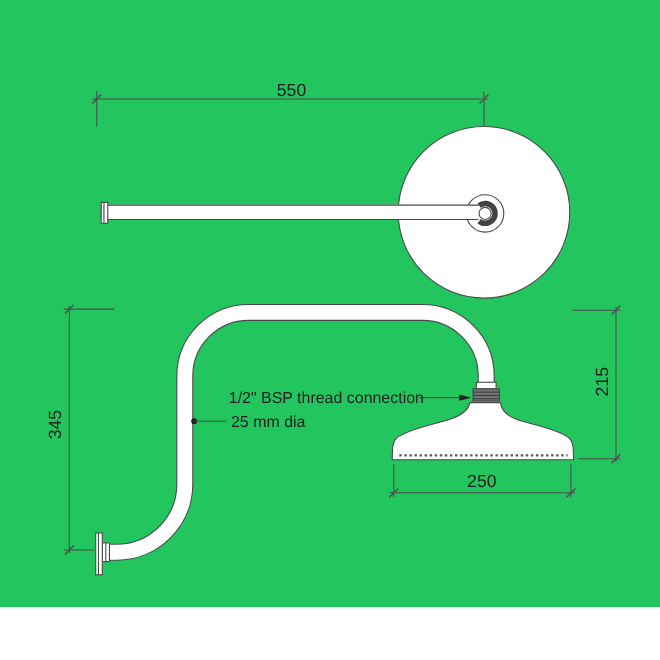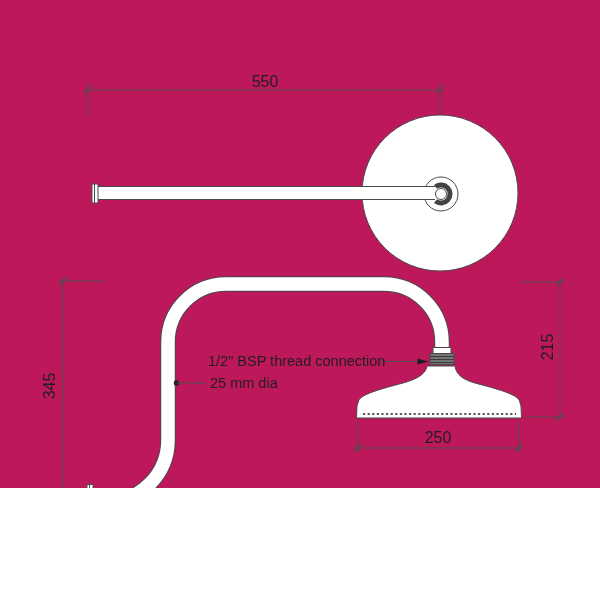--- a/index.html
+++ b/index.html
@@ -1,16 +1,16 @@
 <!DOCTYPE html>
 <html><head>
 <meta charset="utf-8">
 <style>
   html,body{margin:0;padding:0;background:#ffffff;}
-  .stage{position:relative;width:600px;height:488px;background:#be185d;overflow:hidden;
+  .stage{position:relative;width:600px;height:552px;background:#22c55e;overflow:hidden;
          font-family:"Liberation Sans",sans-serif;}
   svg text{fill:#1f1f1f;}
   .dim-num{font-size:16px;}
   .label{font-size:14.5px;}
 </style>
 </head>
 <body>
 
 <div class="stage">
 <svg width="600" height="600" viewBox="0 0 600 600">

